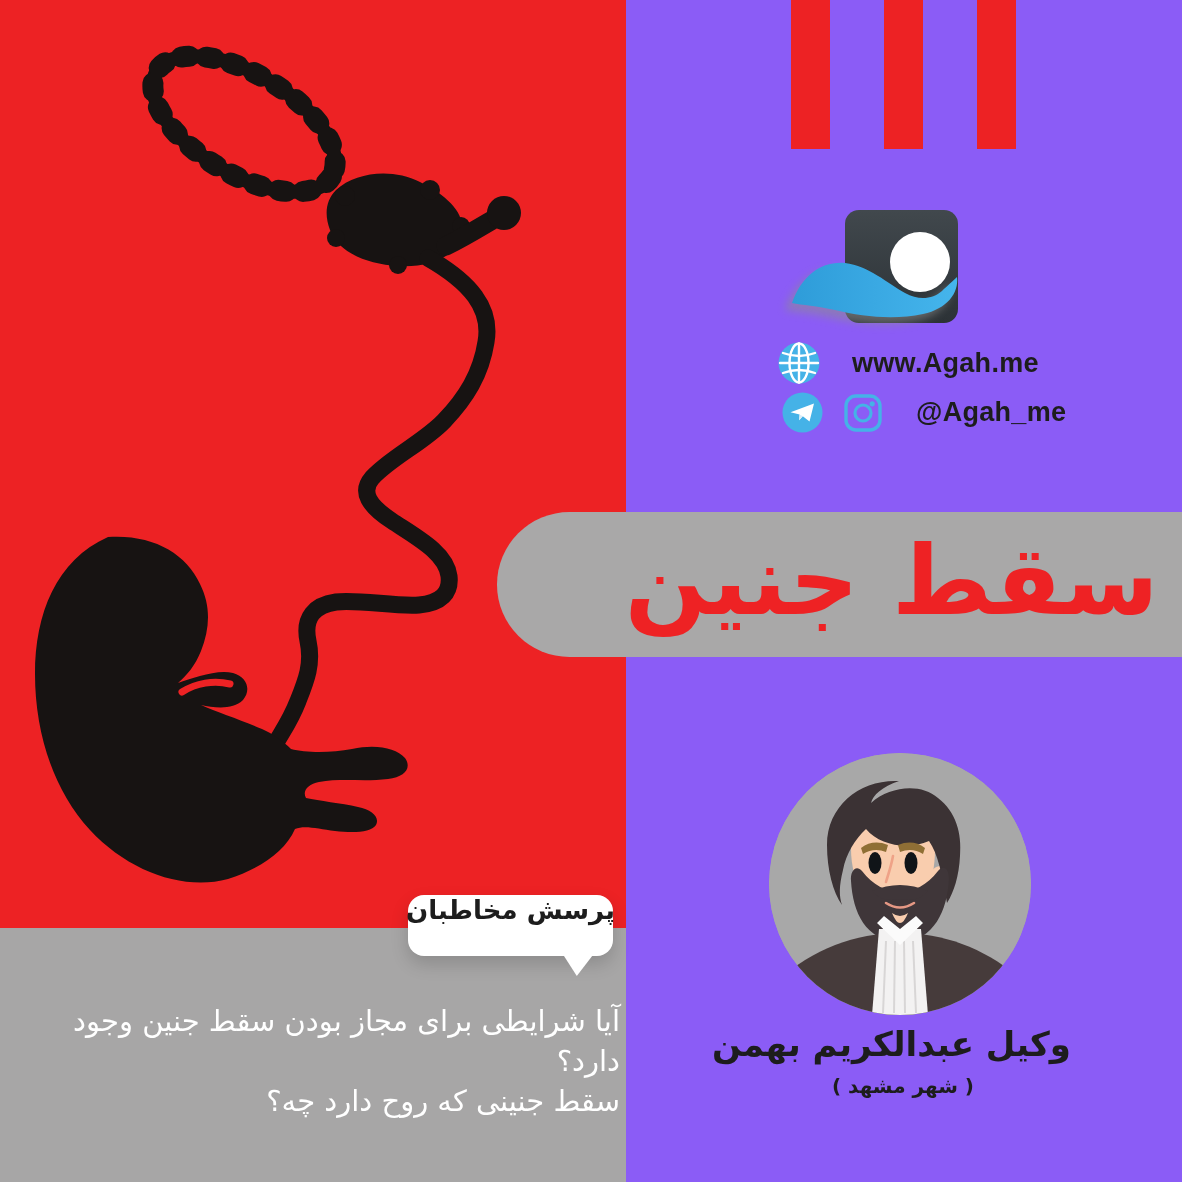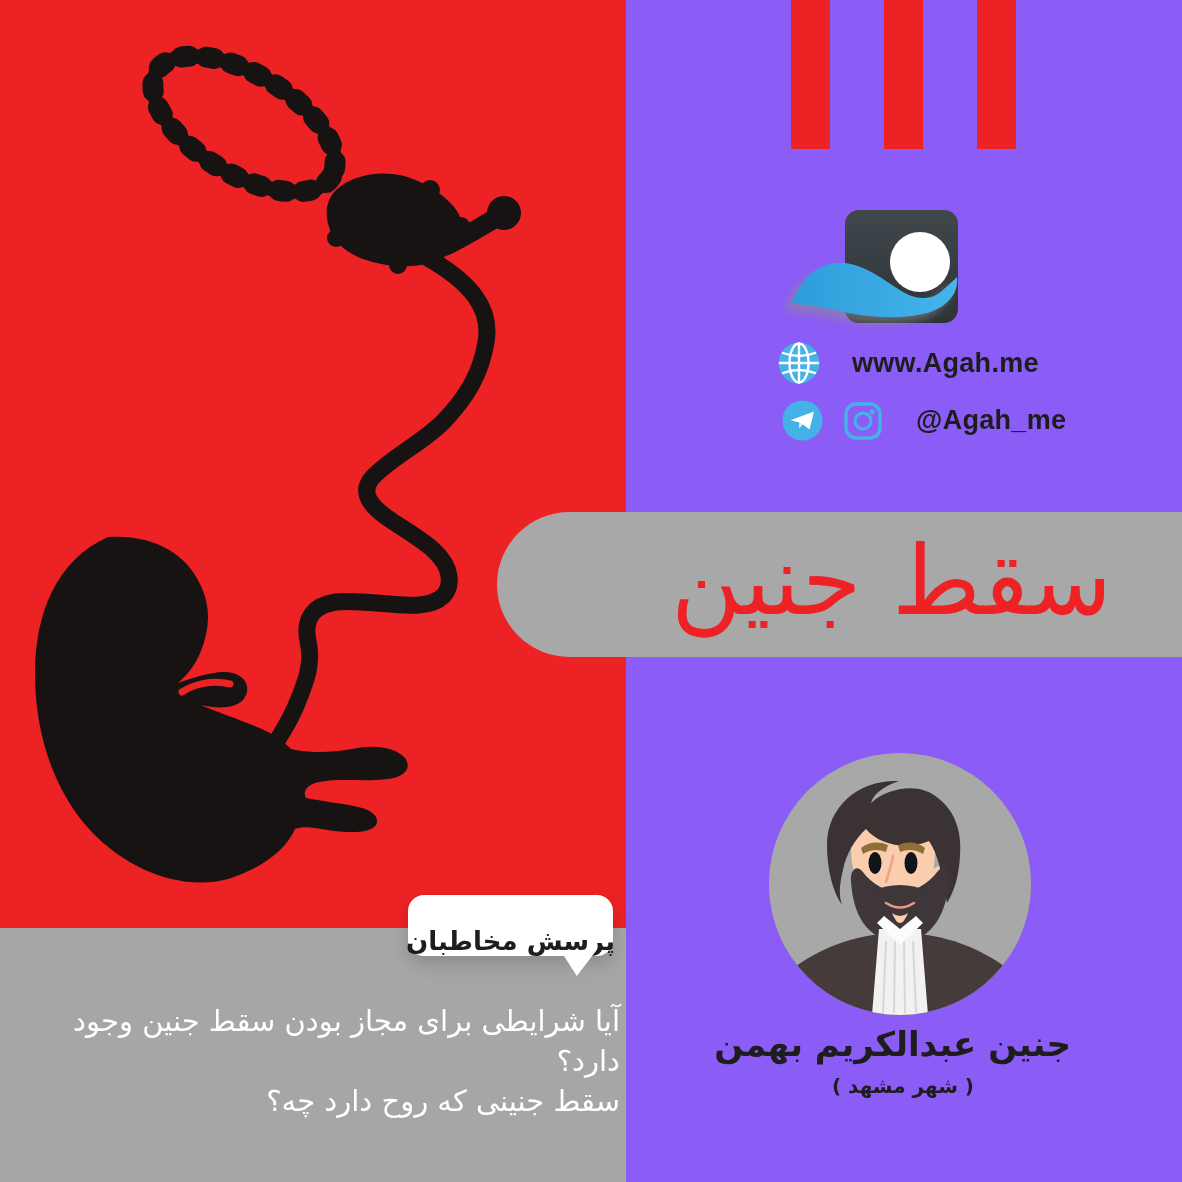--- a/index.html
+++ b/index.html
@@ -22,45 +22,45 @@
     background:#a7a6a6;
   }
   
   .bar{position:absolute;top:0;width:39px;height:149px;background:#ed2224;}
   .bar.b1{left:791px}.bar.b2{left:884px}.bar.b3{left:977px}
   
   .logo{position:absolute;left:775px;top:195px;width:195px;height:140px;}
   
   .contact-row{position:absolute;display:flex;align-items:center;}
   .row-web{left:778px;top:342px;gap:32px;}
-  .row-social{left:782px;top:400px;gap:20px;}
+  .row-social{left:782px;top:392px;gap:20px;}
   .contact-text{
     font-family:"Liberation Sans","DejaVu Sans",sans-serif;
     font-weight:700;font-size:27px;color:#1d1d1d;letter-spacing:.3px;
     white-space:nowrap;
   }
   .row-social .contact-text{margin-left:13px;}
   
   .title-banner{
     position:absolute;left:497px;top:512px;width:685px;height:145px;
     background:#a9a8a8;border-radius:73px 0 0 73px;
     display:flex;align-items:center;justify-content:center;
   }
   .title-text{
     direction:rtl;
-    font-family:"DejaVu Sans",sans-serif;font-weight:400;
+    font-family:"DejaVu Sans",sans-serif;font-weight:700;
     font-size:96px;color:#ee2224;line-height:1;
     margin-left:104px;transform:translateY(-4px);
     white-space:nowrap;
   }
   
   .bubble{
     position:absolute;left:408px;top:895px;width:205px;height:61px;
     background:#ffffff;border-radius:16px;
-    display:flex;align-items:flex-end;justify-content:center;
+    display:flex;align-items:flex-start;justify-content:center;
     box-shadow:0 8px 18px rgba(0,0,0,.16);
     z-index:3;
   }
   .bubble-label{
     direction:rtl;font-weight:700;font-size:26px;color:#1d1d1d;white-space:nowrap;
   }
   .bubble-tail{
     position:absolute;left:556px;top:951px;width:40px;height:25px;
     background:#ffffff;
     clip-path:polygon(12% 0,100% 0,52% 100%);
@@ -266,17 +266,17 @@
         <line x1="117" y1="188" x2="114" y2="260"></line>
         <line x1="126" y1="188" x2="125" y2="260"></line>
         <line x1="135" y1="188" x2="136" y2="260"></line>
         <line x1="144" y1="188" x2="147" y2="260"></line>
       </g>
       <path d="M108 170 L131 192 L154 170 L147 163 L131 176 L115 163 Z" fill="#fbfbfb"></path>
     </svg>
   </div>
 
   <div class="lawyer-block">
-    <div class="lawyer-name" dir="rtl">جنین عبدالکریم بهمن</div>
+    <div class="lawyer-name" dir="rtl">وکیل عبدالکریم بهمن</div>
     <div class="lawyer-city" dir="rtl">( شهر مشهد )</div>
   </div>
 
 </div>
 
 </body></html>

